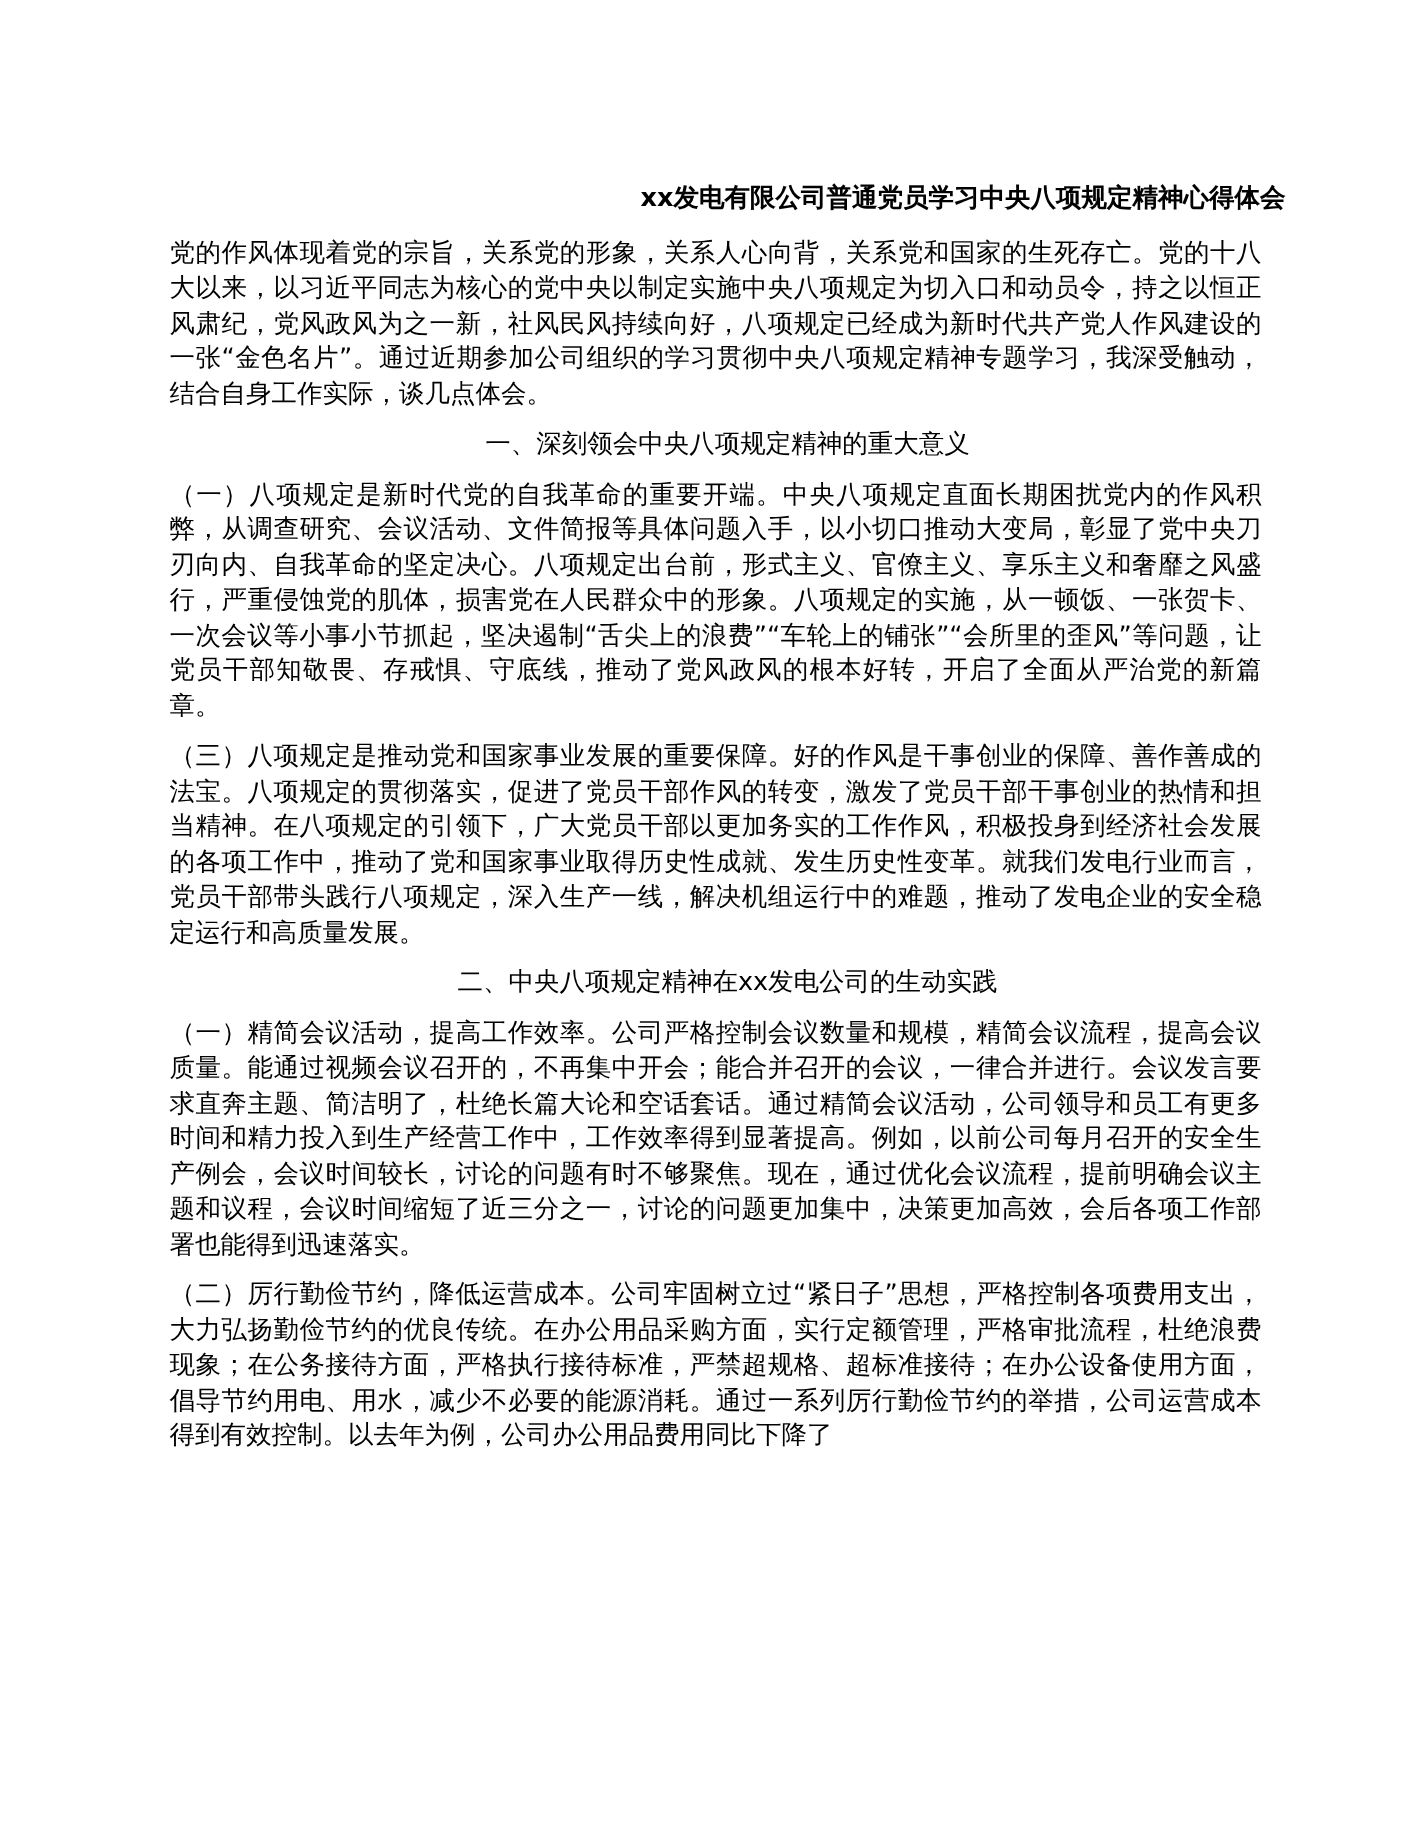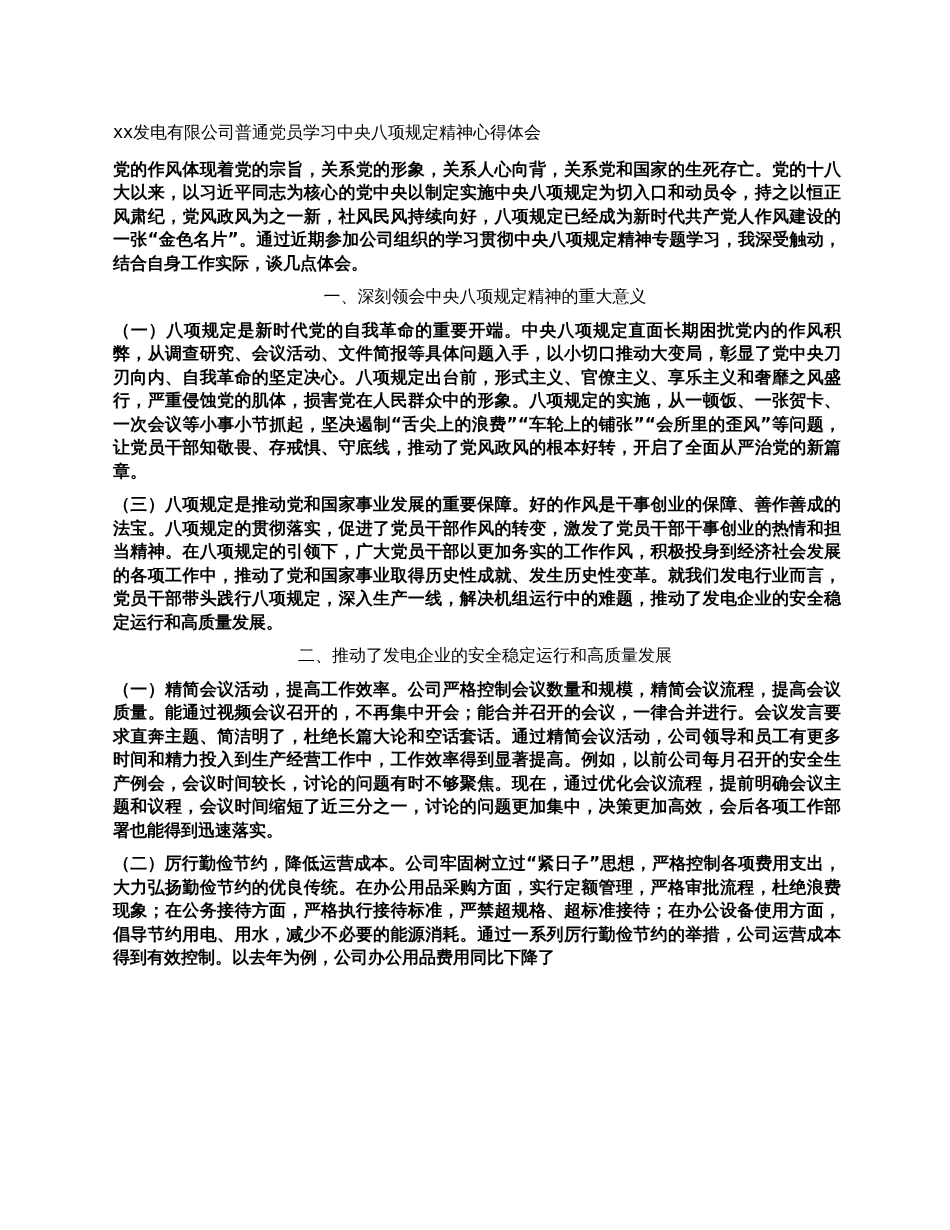--- a/index.html
+++ b/index.html
@@ -16,28 +16,28 @@
   }
   .page {
     box-sizing: border-box;
     width: 950px;
     height: 1230px;
     padding: 121px 93px 30px 113px;
     background: #ffffff;
   }
   .doc-title {
     font-size: 17px;
-    font-weight: normal;
+    font-weight: bold;
     line-height: 23.5px;
     margin: 0 0 13px 0;
-    text-align: left;
+    text-align: right;
   }
   .para {
     font-size: 17px;
-    font-weight: bold;
+    font-weight: normal;
     line-height: 23.5px;
     margin: 0 16px 10px 0;
     text-align: justify;
     text-justify: inter-character;
   }
   .heading {
     font-size: 17px;
     font-weight: normal;
     line-height: 23.5px;
     margin: 0 0 10px 0;
@@ -53,19 +53,19 @@
 
   <p class="para">党的作风体现着党的宗旨，关系党的形象，关系人心向背，关系党和国家的生死存亡。党的十八大以来，以习近平同志为核心的党中央以制定实施中央八项规定为切入口和动员令，持之以恒正风肃纪，党风政风为之一新，社风民风持续向好，八项规定已经成为新时代共产党人作风建设的一张“金色名片”。通过近期参加公司组织的学习贯彻中央八项规定精神专题学习，我深受触动，结合自身工作实际，谈几点体会。</p>
 
   <p class="heading">一、深刻领会中央八项规定精神的重大意义</p>
 
   <p class="para">（一）八项规定是新时代党的自我革命的重要开端。中央八项规定直面长期困扰党内的作风积弊，从调查研究、会议活动、文件简报等具体问题入手，以小切口推动大变局，彰显了党中央刀刃向内、自我革命的坚定决心。八项规定出台前，形式主义、官僚主义、享乐主义和奢靡之风盛行，严重侵蚀党的肌体，损害党在人民群众中的形象。八项规定的实施，从一顿饭、一张贺卡、一次会议等小事小节抓起，坚决遏制“舌尖上的浪费”“车轮上的铺张”“会所里的歪风”等问题，让党员干部知敬畏、存戒惧、守底线，推动了党风政风的根本好转，开启了全面从严治党的新篇章。</p>
 
 
   <p class="para">（三）八项规定是推动党和国家事业发展的重要保障。好的作风是干事创业的保障、善作善成的法宝。八项规定的贯彻落实，促进了党员干部作风的转变，激发了党员干部干事创业的热情和担当精神。在八项规定的引领下，广大党员干部以更加务实的工作作风，积极投身到经济社会发展的各项工作中，推动了党和国家事业取得历史性成就、发生历史性变革。就我们发电行业而言，党员干部带头践行八项规定，深入生产一线，解决机组运行中的难题，推动了发电企业的安全稳定运行和高质量发展。</p>
 
-  <p class="heading">二、推动了发电企业的安全稳定运行和高质量发展</p>
+  <p class="heading">二、中央八项规定精神在xx发电公司的生动实践</p>
 
   <p class="para">（一）精简会议活动，提高工作效率。公司严格控制会议数量和规模，精简会议流程，提高会议质量。能通过视频会议召开的，不再集中开会；能合并召开的会议，一律合并进行。会议发言要求直奔主题、简洁明了，杜绝长篇大论和空话套话。通过精简会议活动，公司领导和员工有更多时间和精力投入到生产经营工作中，工作效率得到显著提高。例如，以前公司每月召开的安全生产例会，会议时间较长，讨论的问题有时不够聚焦。现在，通过优化会议流程，提前明确会议主题和议程，会议时间缩短了近三分之一，讨论的问题更加集中，决策更加高效，会后各项工作部署也能得到迅速落实。</p>
 
   <p class="para">（二）厉行勤俭节约，降低运营成本。公司牢固树立过“紧日子”思想，严格控制各项费用支出，大力弘扬勤俭节约的优良传统。在办公用品采购方面，实行定额管理，严格审批流程，杜绝浪费现象；在公务接待方面，严格执行接待标准，严禁超规格、超标准接待；在办公设备使用方面，倡导节约用电、用水，减少不必要的能源消耗。通过一系列厉行勤俭节约的举措，公司运营成本得到有效控制。以去年为例，公司办公用品费用同比下降了</p>
 
 </div>
 
 </body></html>

